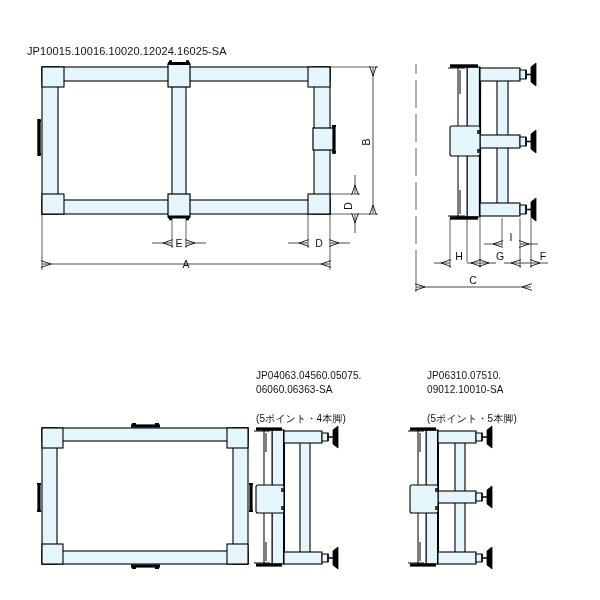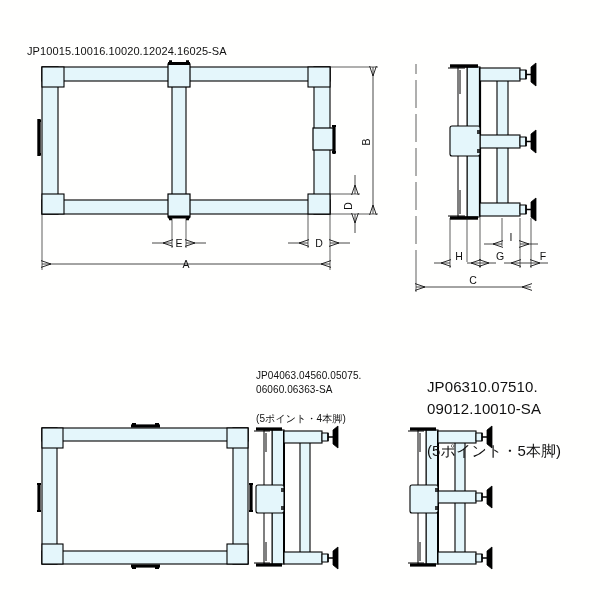--- a/index.html
+++ b/index.html
@@ -14,21 +14,21 @@
   .title-block{
     position:absolute;
     font-size:11.5px;
     color:#111;
     letter-spacing:0.1px;
     white-space:pre-line;
     line-height:1.42;
   }
   .title-main{position:absolute;left:27px;top:28px;font-size:11px;}
   .cap-mid{position:absolute;left:256px;top:355px;font-size:10px;}
-  .cap-right{position:absolute;left:427px;top:355px;font-size:15px;}
+  .cap-right{position:absolute;left:427px;top:355px;font-size:10px;}
   svg{display:block;}
   text{font-family:"Liberation Sans","DejaVu Sans",sans-serif;}
 </style>
 </head>
 <body>
 
 <svg id="sheet" viewBox="0 0 600 600" width="600" height="600">
 
   <defs>
     <marker id="arrIn" markerWidth="10" markerHeight="8" refX="9" refY="4" orient="auto" markerUnits="userSpaceOnUse">

